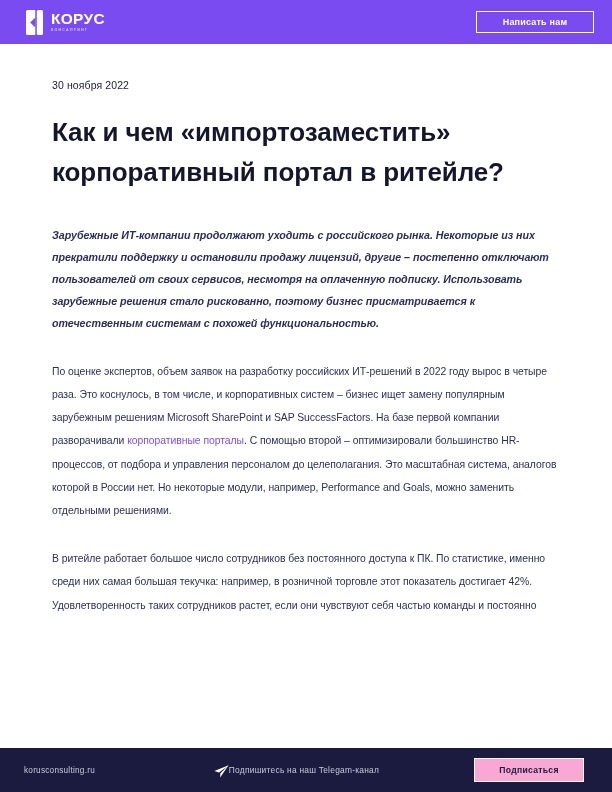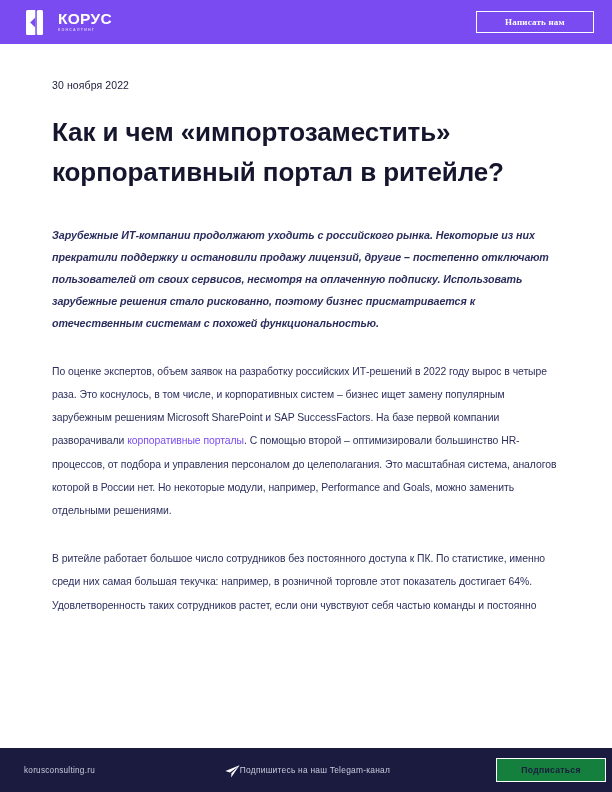--- a/index.html
+++ b/index.html
@@ -21,21 +21,20 @@
     height: 44px;
     background: #7a4bf0;
     display: flex;
     align-items: center;
     justify-content: space-between;
     padding: 0 18px 0 26px;
   }
   .logo {
     display: flex;
     align-items: center;
-    gap: 7px;
   }
   .logo-mark {
     width: 25px;
     height: 25px;
     flex: 0 0 25px;
     position: relative;
   }
   .logo-text {
     display: flex;
     flex-direction: column;
@@ -52,21 +51,21 @@
     color: #d9caf9;
     font-size: 3.6px;
     font-weight: bold;
     letter-spacing: 1.25px;
     margin-top: 2.5px;
   }
   .btn-outline {
     border: 1px solid #ffffff;
     color: #ffffff;
     background: transparent;
-    font-family: Liberation Serif, serif;
+    font-family: Liberation Sans, sans-serif;
     font-size: 9px;
     font-weight: bold;
     letter-spacing: 0.2px;
     padding: 0 14px;
     height: 22px;
     line-height: 20px;
     min-width: 118px;
     text-align: center;
     cursor: pointer;
     white-space: nowrap;
@@ -120,21 +119,21 @@
 
   
   .footer {
     position: absolute;
     left: 0; top: 748px;
     width: 612px;
     height: 44px;
     background: #1a1b3e;
     display: flex;
     align-items: center;
-    padding: 0 6px 0 24px;
+    padding: 0 28px 0 24px;
   }
   .footer-url {
     color: #c9c9dc;
     font-size: 8.2px;
     letter-spacing: 0.25px;
     flex: 0 0 auto;
   }
   .footer-center {
     flex: 1 1 auto;
     display: flex;
@@ -145,21 +144,21 @@
   }
   .tg-icon { width: 15px; height: 13px; flex: 0 0 15px; display: block; }
   .footer-cta-text {
     color: #c9c9dc;
     font-size: 8.4px;
     letter-spacing: 0.25px;
     white-space: nowrap;
   }
   .btn-solid {
     border: 1px solid #ffffff;
-    background: #15803d;
+    background: #f9a8d4;
     color: #1a1b3e;
     font-family: "Liberation Sans", sans-serif;
     font-size: 8.6px;
     font-weight: bold;
     letter-spacing: 0.3px;
     height: 24px;
     line-height: 22px;
     min-width: 110px;
     padding: 0 12px;
     cursor: pointer;
@@ -195,21 +194,21 @@
   <div class="date">30 ноября 2022</div>
 
   <h1 class="title">Как и чем «импортозаместить» корпоративный портал в ритейле?</h1>
 
   <p class="lede">Зарубежные ИТ-компании продолжают уходить с российского рынка. Некоторые из них прекратили поддержку и остановили продажу лицензий, другие – постепенно отключают пользователей от своих сервисов, несмотря на оплаченную подписку. Использовать зарубежные решения стало рискованно, поэтому бизнес присматривается к отечественным системам с похожей функциональностью.</p>
 
   <p class="para">
     <span>По оценке экспертов, объем заявок на разработку российских ИТ-решений в 2022 году вырос в четыре раза. Это коснулось, в том числе, и корпоративных систем – бизнес ищет замену популярным зарубежным решениям Microsoft SharePoint и SAP SuccessFactors. На базе первой компании разворачивали </span><a class="inline-link">корпоративные порталы</a><span>. С помощью второй – оптимизировали большинство HR-процессов, от подбора и управления персоналом до целеполагания. Это масштабная система, аналогов которой в России нет. Но некоторые модули, например, Performance and Goals, можно заменить отдельными решениями.</span>
   </p>
 
-  <p class="para">В ритейле работает большое число сотрудников без постоянного доступа к ПК. По статистике, именно среди них самая большая текучка: например, в розничной торговле этот показатель достигает 64%. Удовлетворенность таких сотрудников растет, если они чувствуют себя частью команды и постоянно</p>
+  <p class="para">В ритейле работает большое число сотрудников без постоянного доступа к ПК. По статистике, именно среди них самая большая текучка: например, в розничной торговле этот показатель достигает 42%. Удовлетворенность таких сотрудников растет, если они чувствуют себя частью команды и постоянно</p>
 </div>
 
 <div class="footer">
 
   <span class="footer-url">korusconsulting.ru</span>
 
   <div class="footer-center">
     <span class="tg-icon">
       <svg viewBox="0 0 15 13" width="15" height="13" aria-hidden="true">
         <path d="M14.6 0.35 L0.4 6.0 L4.9 7.45 L13.4 1.6 L6.4 8.3 L6.15 12.5 L8.2 9.6 Z" fill="#ffffff"></path>

